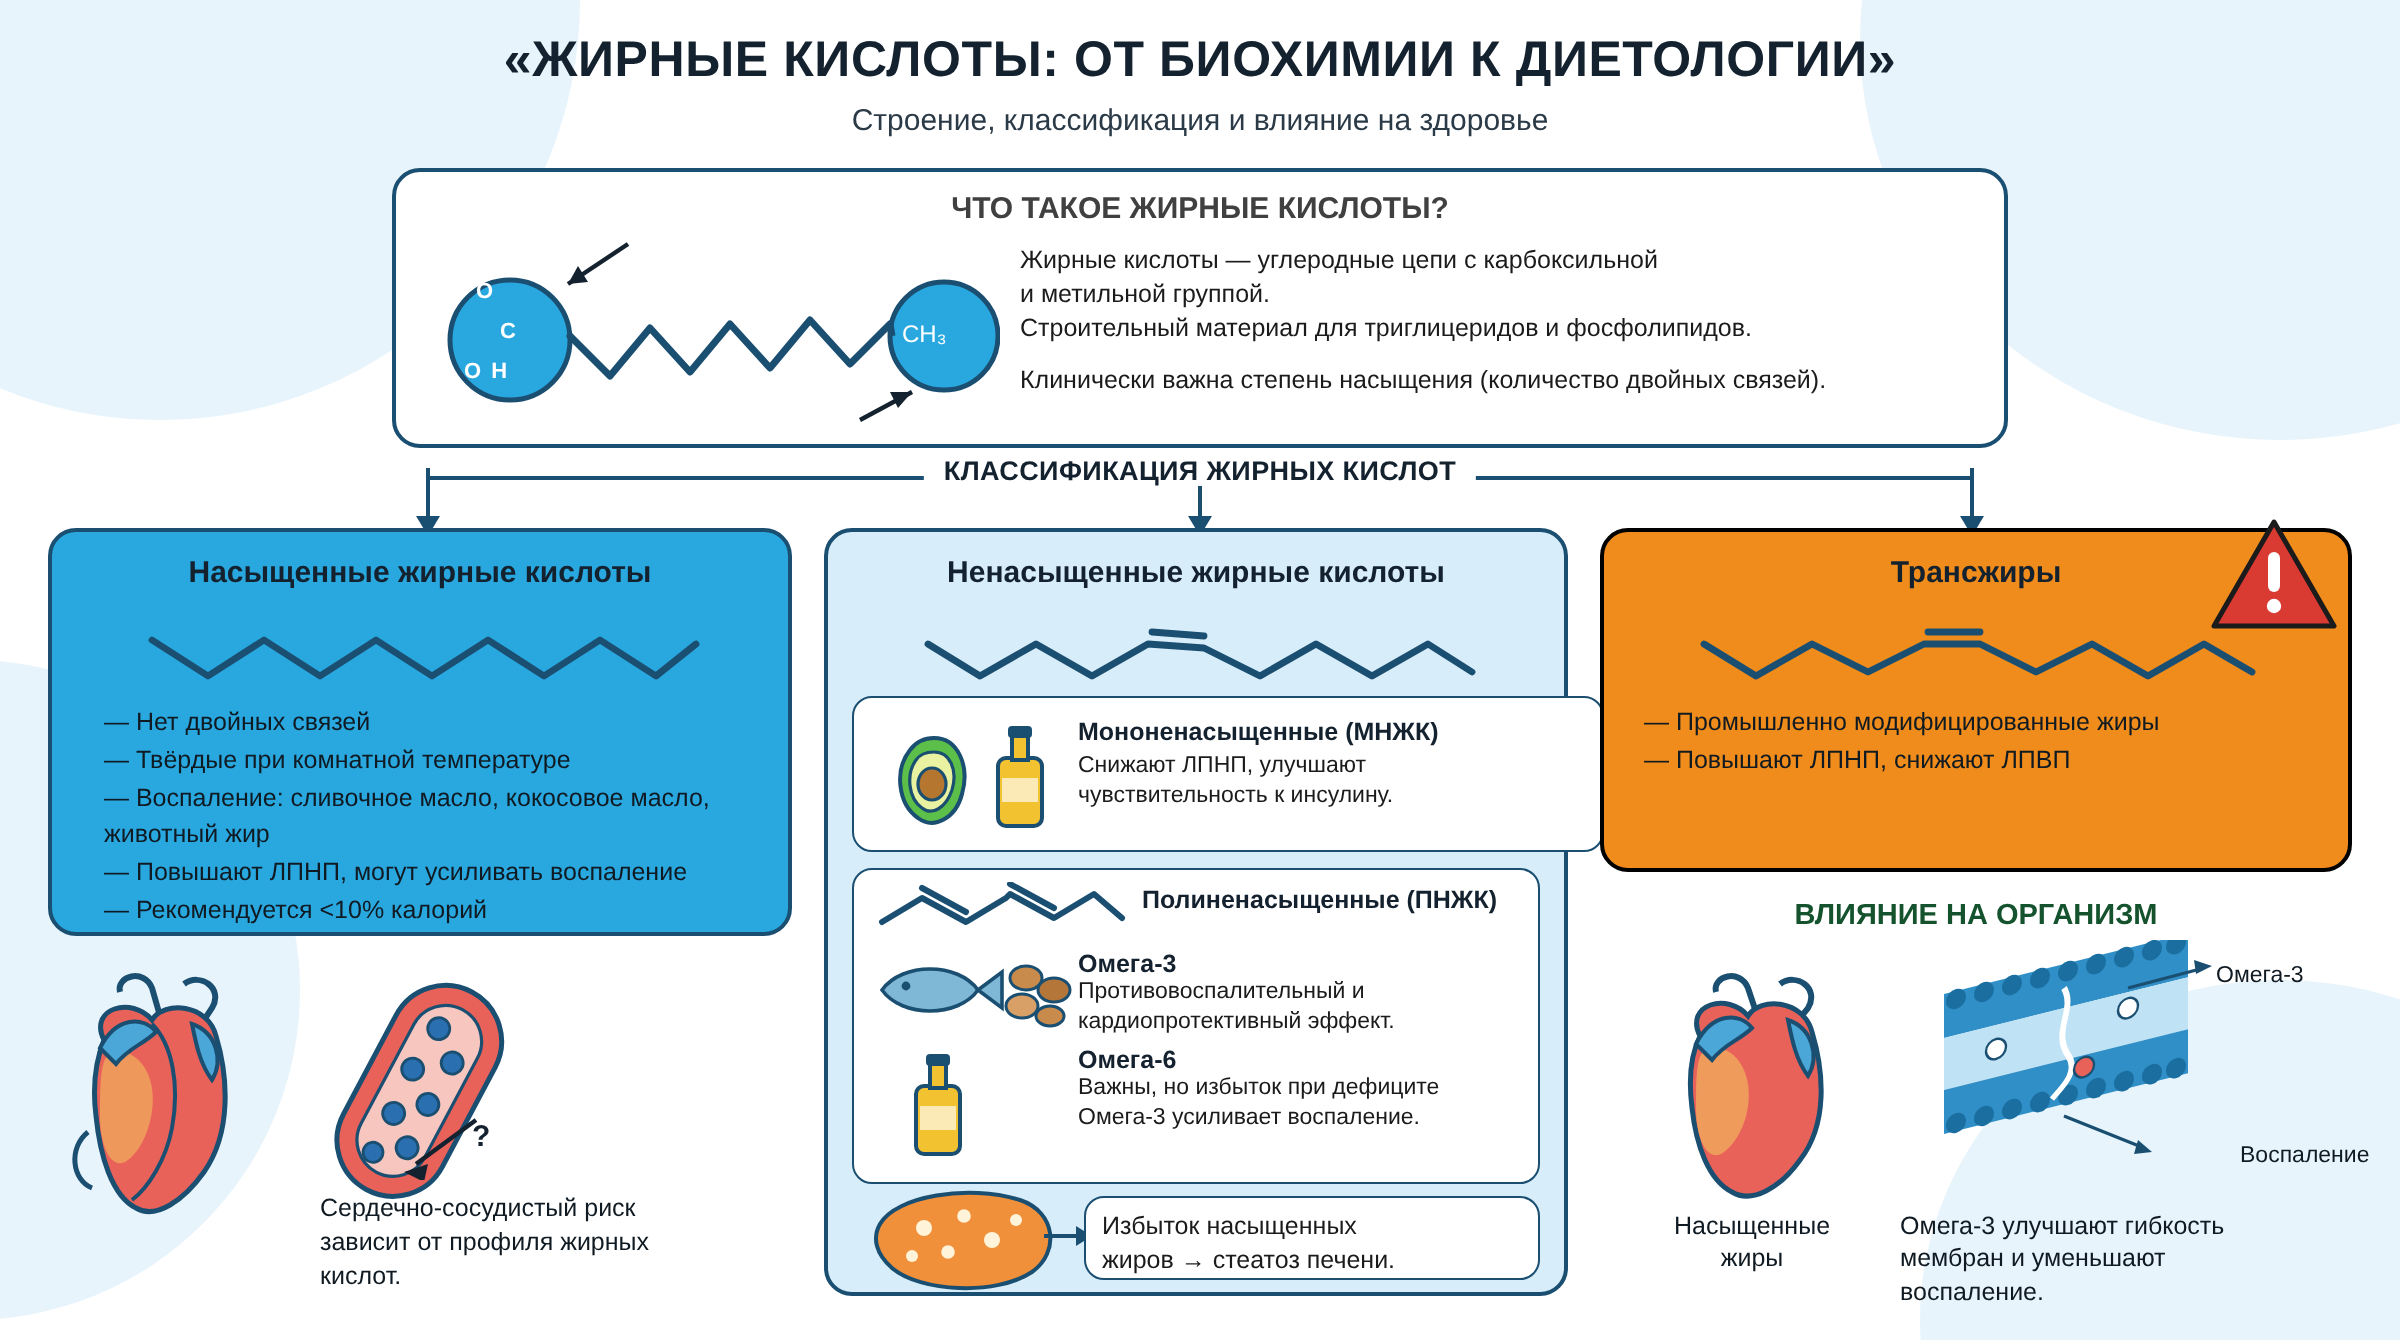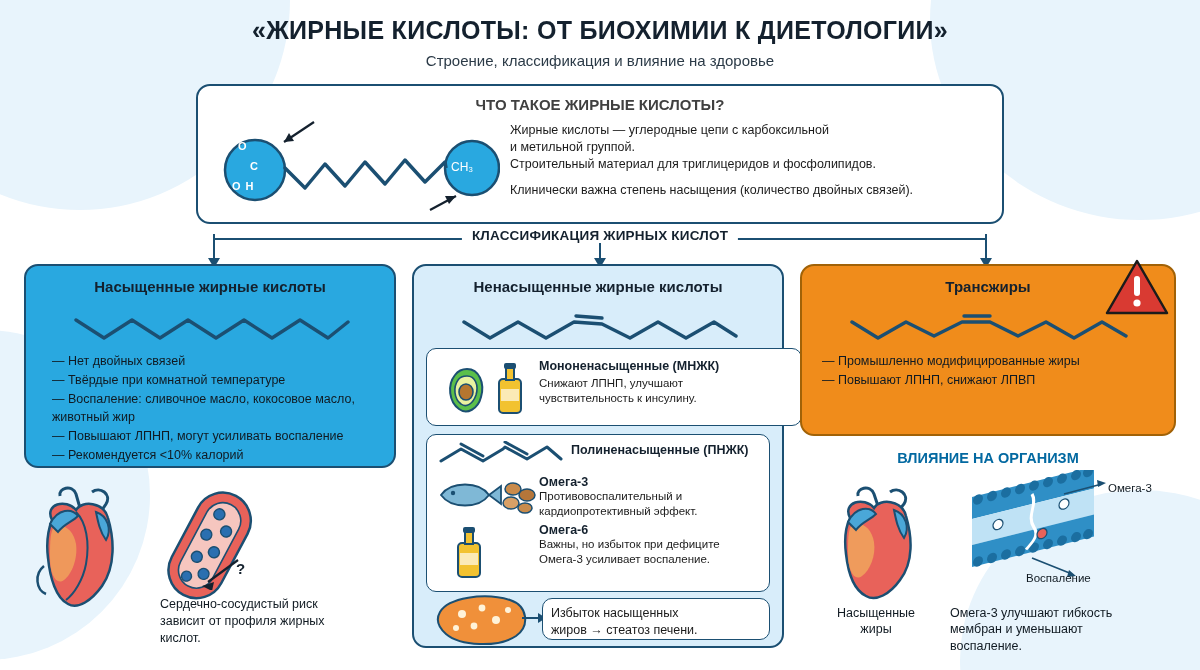--- a/index.html
+++ b/index.html
@@ -103,21 +103,21 @@
   .col-sat {
     left: 24px; top: 264px; width: 372px; height: 204px;
     background: #29a8e0; border: 2px solid #1b4f72;
   }
   .col-unsat {
     left: 412px; top: 264px; width: 372px; height: 384px;
     background: #d8edfa; border: 2px solid #1b4f72;
   }
   .col-trans {
     left: 800px; top: 264px; width: 376px; height: 172px;
-    background: #f08c1b; border: 2px solid #a16207;
+    background: #f08c1b; border: 2px solid #000000;
   }
   .zig { position: absolute; }
   .bullets {
     position: absolute; font-size: 12.5px; line-height: 1.5; color: #101a22;
   }
   .bullets div { white-space: nowrap; }
 
   
   .subcard {
     position: absolute; background: #fff;
@@ -143,38 +143,38 @@
     font-size: 15px; font-weight: bold; color: #14212e;
   }
   .cv-note {
     position: absolute; left: 160px; top: 596px; width: 210px;
     font-size: 12.5px; line-height: 1.35; color: #101a22;
   }
 
   
   .impact-title {
     position: absolute; left: 800px; top: 450px; width: 376px;
-    text-align: center; font-size: 14.5px; font-weight: bold; color: #0369a1;
+    text-align: center; font-size: 14.5px; font-weight: bold; color: #14532d;
   }
   .heart-right { position: absolute; left: 820px; top: 482px; width: 116px; height: 120px; }
   .sat-cap {
     position: absolute; left: 806px; top: 605px; width: 140px;
     text-align: center; font-size: 12.5px; line-height: 1.3; color: #101a22;
   }
   .membrane { position: absolute; left: 968px; top: 470px; width: 130px; height: 130px; }
   .mem-note {
     position: absolute; left: 950px; top: 605px; width: 240px;
     font-size: 12.5px; line-height: 1.3; color: #101a22;
   }
   .lbl-omega3 {
     position: absolute; left: 1108px; top: 482px;
     font-size: 11.5px; color: #101a22;
   }
   .lbl-inflam {
-    position: absolute; left: 1026px; top: 572px;
+    position: absolute; left: 1120px; top: 572px;
     font-size: 11.5px; color: #101a22;
   }
   .food-icons { position: absolute; }
 </style>
 </head>
 <body>
 
 <div class="bg-blob blob-tl"></div>
 <div class="bg-blob blob-tr"></div>
 <div class="bg-blob blob-ml"></div>

